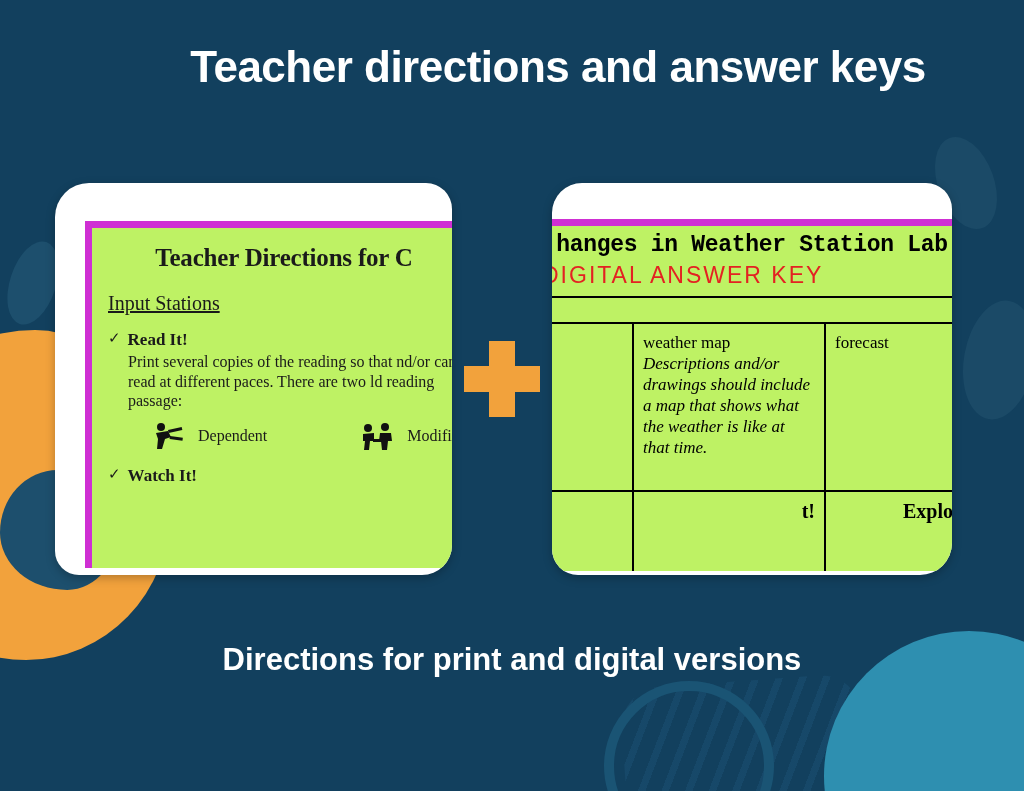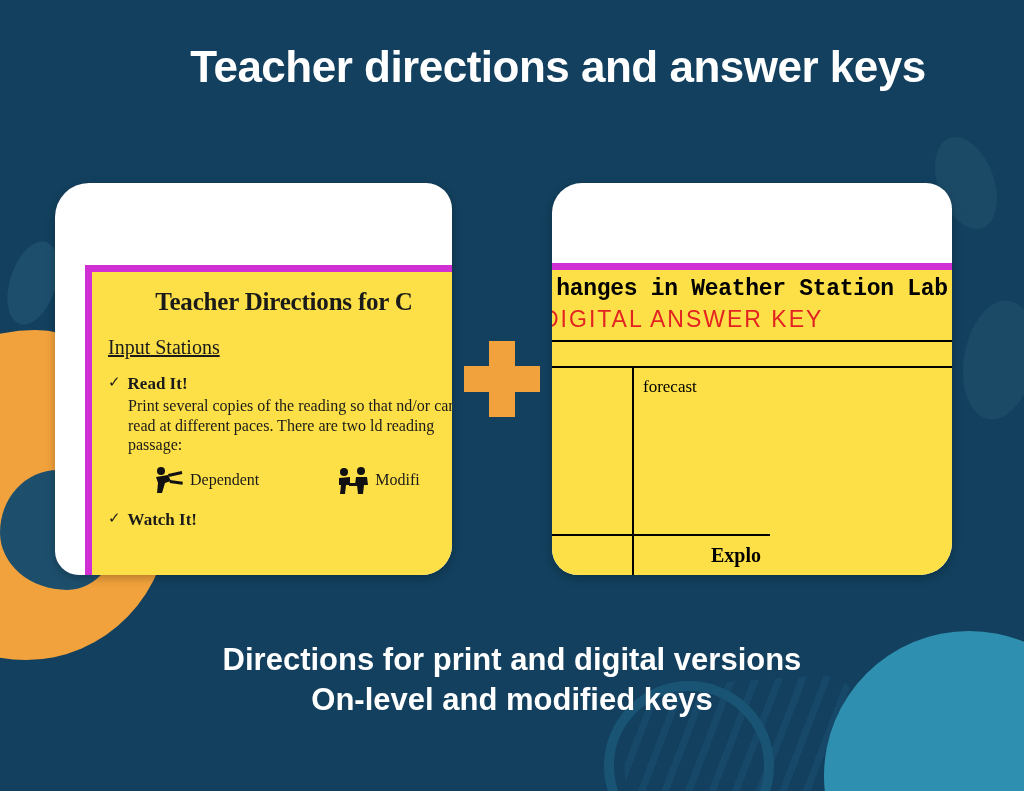--- a/index.html
+++ b/index.html
@@ -155,23 +155,22 @@
   }
   .card-right {
     left: 552px;
     top: 183px;
     width: 400px;
     height: 392px;
     border-radius: 30px 26px 32px 26px;
   }
   .page {
     position: absolute;
-    background: #fde047;
+    background: #bef264;
     overflow: hidden;
-    margin-top: 44px;
   }
   
   .page-left {
     left: 30px;
     top: 38px;
     width: 382px;
     height: 340px;
     border-left: 7px solid #cf2fd3;
     border-top: 7px solid #cf2fd3;
   }
@@ -210,21 +209,21 @@
   }
   .body-text {
     font-size: 16px;
     line-height: 1.22;
     margin: 2px 0 0 20px;
   }
   .icon-row {
     display: flex;
     align-items: center;
     margin: 10px 0 0 44px;
-    gap: 4px;
+    gap: 12px;
     font-size: 16px;
   }
   .icon-row .spacer { width: 70px; }
   .pictogram {
     width: 34px;
     height: 30px;
     display: inline-block;
   }
   .url-line {
     font-size: 15px;
@@ -397,28 +396,35 @@
   <div class="page page-right">
     <div class="ak-title">hanges in Weather Station Lab</div>
     <div class="ak-sub">DIGITAL ANSWER KEY</div>
 
     <div class="ak-table">
       <div class="ak-col c1">
         <div class="ak-cell"></div>
         <div class="ak-row-div"></div>
       </div>
 
+      <div class="ak-col c2">
+        <div class="ak-cell">
+          <div>weather map</div>
+          <div class="ital">Descriptions and/or drawings should include a map that shows what the weather is like at that time.</div>
+        </div>
+        <div class="ak-row-div"></div>
+        <div class="ak-bottom-label right" style="position:absolute;top:166px;left:0;right:0;">t!</div>
+      </div>
 
       <div class="ak-col c3">
         <div class="ak-cell">
           <div>forecast</div>
         </div>
         <div class="ak-row-div"></div>
         <div class="ak-bottom-label right" style="position:absolute;top:166px;left:0;right:0;">Explo</div>
       </div>
     </div>
   </div>
 </div>
 
 <div class="subtitle">
   <span>Directions for print and digital versions</span>
-  <span class="line2">On-level and modified keys</span>
 </div>
 
 </body></html>

